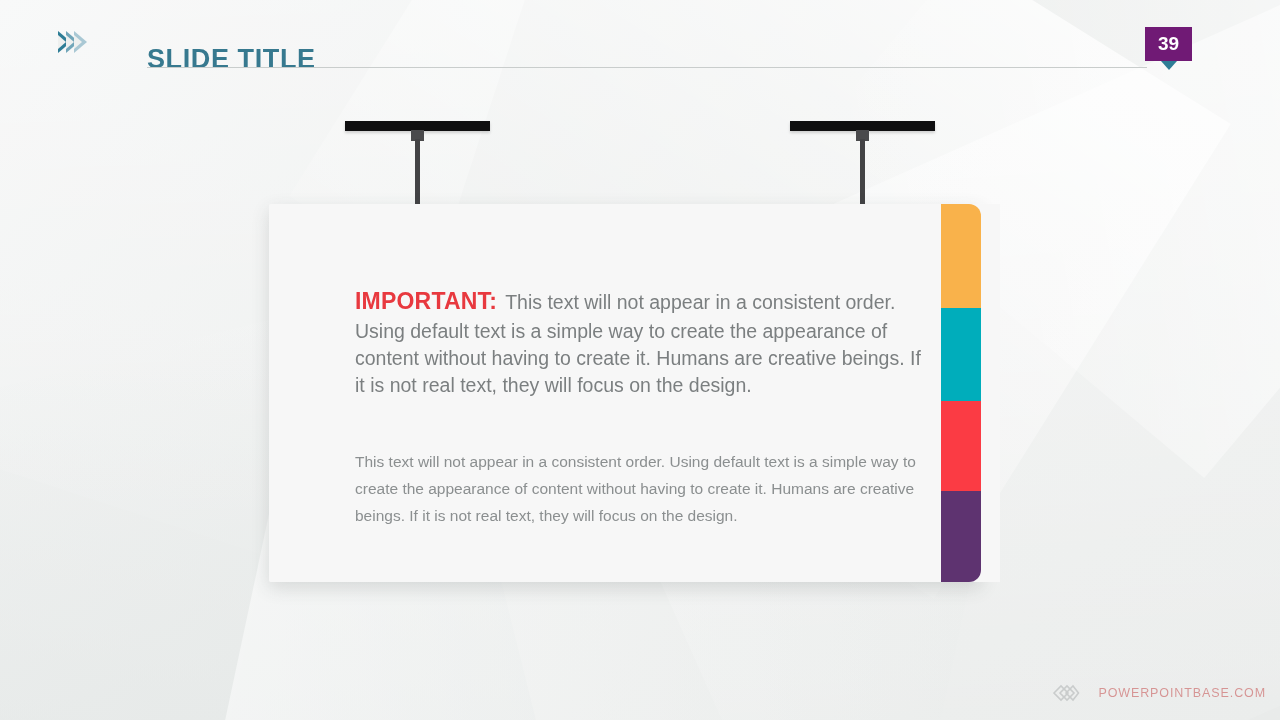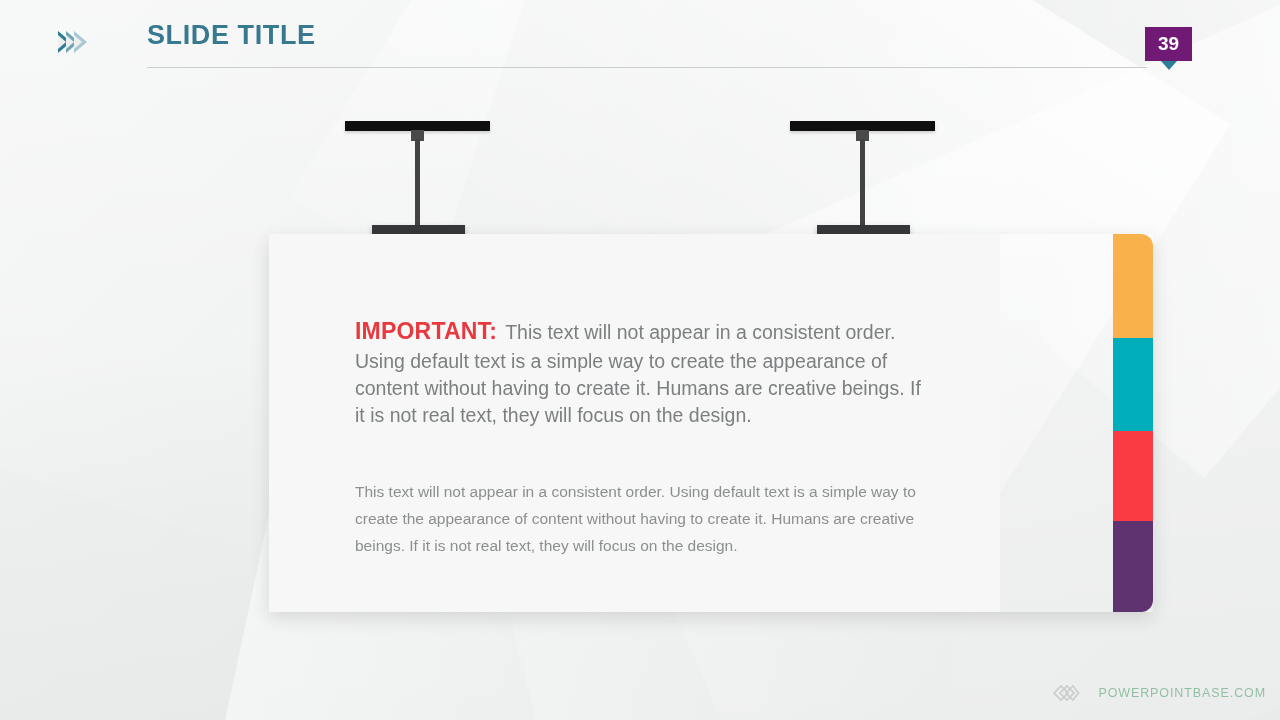--- a/index.html
+++ b/index.html
@@ -93,21 +93,21 @@
     width: 0; height: 0;
     border-top: 7px solid transparent;
     border-bottom: 7px solid transparent;
     border-left: 8px solid #eef0ef;
   }
   .chev-2 { border-left-color: #71a6b9; }
   .chev-3 { border-left-color: #a9c8d4; }
 
   .slide-title {
     position: absolute;
-    left: 147px; top: 20px;
+    left: 147px; top: 44px;
     font-size: 27px;
     font-weight: bold;
     letter-spacing: 0.6px;
     color: #37798f;
     font-family: "Liberation Sans", sans-serif;
   }
   .title-rule {
     position: absolute;
     left: 147px; top: 67px;
     width: 1000px; height: 1px;
@@ -171,22 +171,22 @@
     width: 17px; height: 8px;
     background: linear-gradient(180deg, #2b2c2e, #242527);
     clip-path: polygon(18% 0, 82% 0, 100% 100%, 0 100%);
   }
   .proj-foot-l { left: 42px; }
   .proj-foot-r { left: 85px; }
 
   
   .card {
     position: absolute;
-    left: 269px; top: 234px;
-    width: 884px; height: 378px;
+    left: 269px; top: 204px;
+    width: 712px; height: 378px;
   }
   .card-shadow {
     position: absolute;
     inset: 0;
     box-shadow: 0 6px 18px rgba(60,70,70,0.16);
     border-radius: 2px;
   }
   .card-surface {
     position: absolute;
     left: 0; top: 0;
@@ -241,21 +241,21 @@
     right: 14px; bottom: 16px;
     display: flex;
     align-items: center;
     opacity: 0.42;
   }
   .watermark svg { display: block; }
   .watermark-text {
     margin-left: 17px;
     font-size: 12.5px;
     letter-spacing: 0.9px;
-    color: #15803d;
+    color: #b91c1c;
     font-family: "Liberation Sans", sans-serif;
   }
 </style>
 </head>
 <body>
 
 <div id="slide">
 
   <div class="bg-base"></div>
   <div class="facet facet-1"></div>

